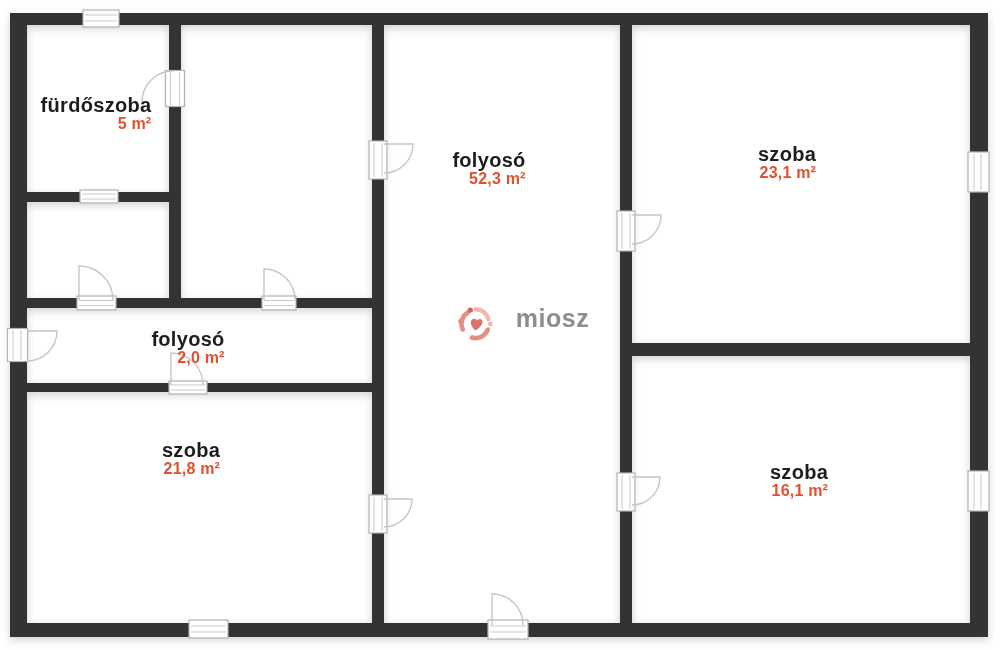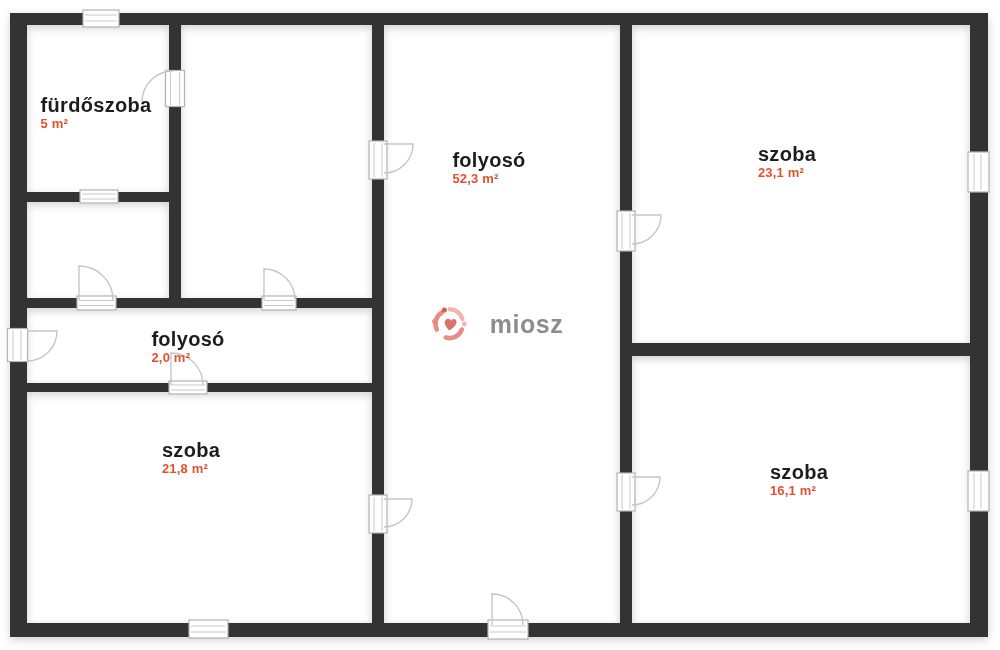--- a/index.html
+++ b/index.html
@@ -9,33 +9,33 @@
   }
   .plan-svg{position:absolute;left:0;top:0;}
   .wall{fill:var(--wall,#333333);}
   .gap{fill:#ffffff;}
   .frame{fill:#ffffff;stroke:#b3b3b3;stroke-width:1.2;}
   .frame-line{stroke:#c9c9c9;stroke-width:1;fill:none;}
   .swing{stroke:#c6c6c6;stroke-width:1.4;fill:none;}
   .walls-group{filter:drop-shadow(0 3px 4px rgba(0,0,0,0.18));}
   .room-label{
     position:absolute;transform:translate(-50%,-50%);
-    text-align:left;white-space:nowrap;pointer-events:none;
+    text-align:right;white-space:nowrap;pointer-events:none;
   }
   .room-name{
     font-size:20px;font-weight:600;letter-spacing:0.3px;
     color:var(--room-name,#1d1d1d);line-height:22px;
   }
   .room-area{
-    font-size:13px;font-weight:600;letter-spacing:0.2px;
+    font-size:16px;font-weight:600;letter-spacing:0.2px;
     color:var(--room-area,#e0512f);line-height:16px;margin-top:0;
   }
   .watermark{
-    position:absolute;left:497px;top:324px;transform:translate(-50%,-50%);
-    display:flex;align-items:center;gap:22px;pointer-events:none;
+    position:absolute;left:523px;top:324px;transform:translate(-50%,-50%);
+    display:flex;gap:22px;pointer-events:none;
   }
   .watermark-text{
     font-size:25px;font-weight:700;letter-spacing:0.5px;
     color:var(--watermark-text,#8d8d8d);line-height:25px;
   }
 </style>
 </head>
 <body>
 
 <div class="stage">

